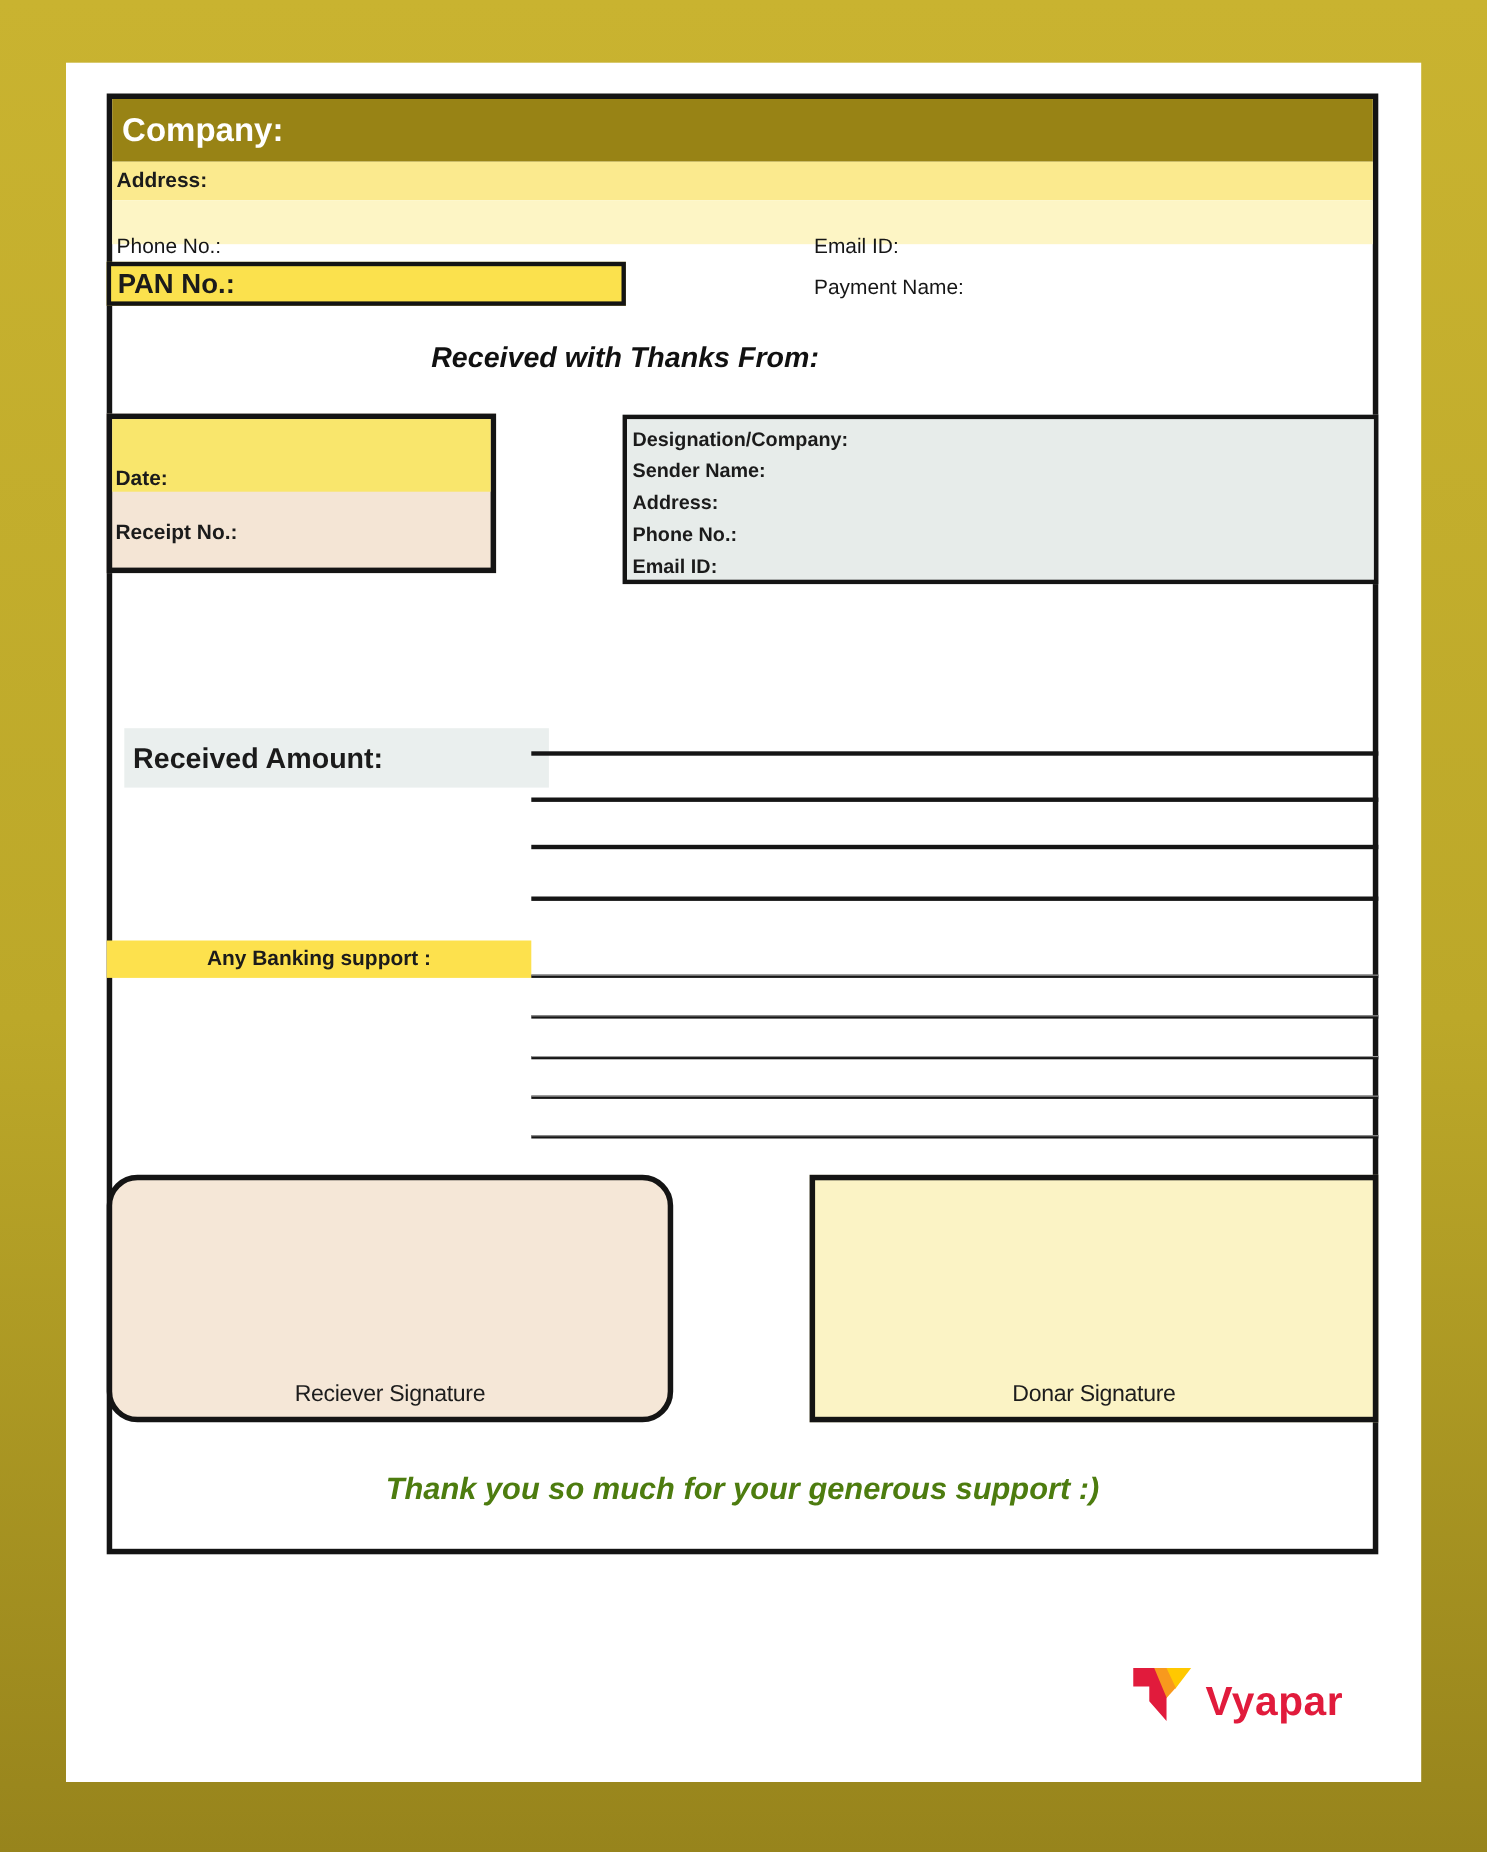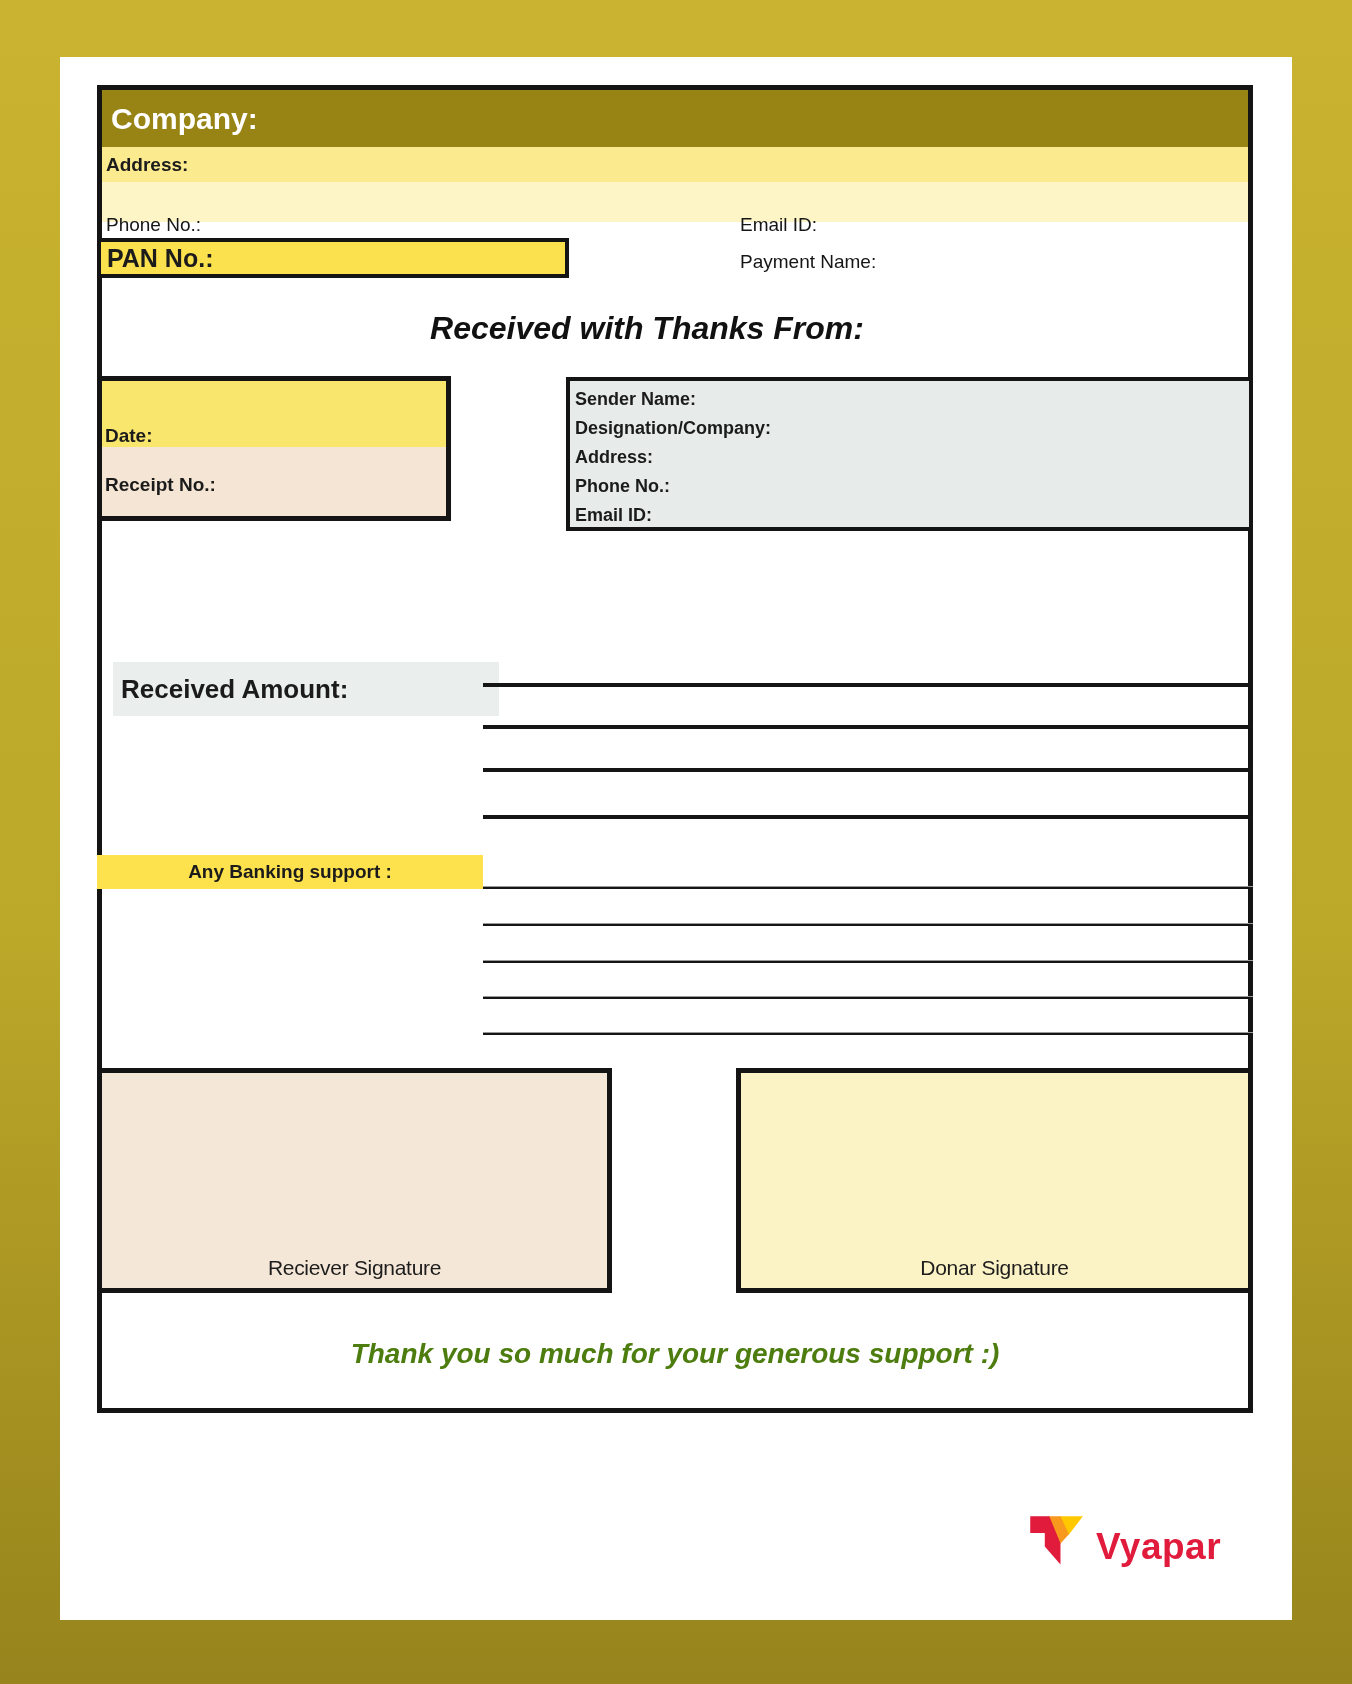--- a/index.html
+++ b/index.html
@@ -26,22 +26,22 @@
   .phone-label{left:4px;top:124px;}
   .email-label{left:638px;top:124px;}
   .payment-label{left:638px;top:161px;}
   .pan-box{
     position:absolute;left:-5px;top:148px;width:472px;height:40px;
     background:var(--pan-yellow,#fbe14d);border:4px solid var(--border-black,#141414);
     display:flex;align-items:center;
   }
   .pan-box span{font-weight:bold;font-size:25px;padding-left:6px;}
   .received-title{
-    position:absolute;left:290px;top:220px;width:510px;text-align:center;
-    font-weight:bold;font-style:italic;font-size:32px;color:#111;
+    position:absolute;left:290px;top:220px;width:510px;
+    font-weight:bold;font-style:italic;font-size:26px;color:#111;
   }
   .date-box{
     position:absolute;left:-5px;top:286px;width:354px;height:145px;
     border:5px solid var(--border-black,#141414);background:var(--receipt-peach,#f4e5d5);
   }
   .date-cell{height:66px;background:var(--date-yellow,#f9e66c);display:flex;align-items:flex-end;}
   .date-cell span{font-weight:bold;font-size:19px;padding-left:3px;}
   .receipt-cell{height:69px;display:flex;align-items:flex-end;}
   .receipt-cell span{font-weight:bold;font-size:19px;padding-left:3px;padding-bottom:20px;}
   .sender-box{
@@ -61,21 +61,21 @@
   .banking-band{
     position:absolute;left:-5px;top:765px;width:386px;height:34px;
     background:var(--banking-yellow,#fde14d);display:flex;align-items:center;justify-content:center;
   }
   .banking-band span{font-size:19px;font-weight:600;}
   .sig-box{
     position:absolute;top:978px;height:225px;border:5px solid var(--border-black,#141414);
     display:flex;align-items:flex-end;justify-content:center;
   }
   .sig-box span{font-size:21px;letter-spacing:-0.3px;padding-bottom:8px;color:#1d1d1d;}
-  .receiver-box{left:-5px;width:515px;background:var(--receiver-box-peach,#f5e7d7);}
+  .receiver-box{left:-5px;width:515px;background:var(--receiver-box-peach,#f5e7d7);border-radius:28px;}
   .donor-box{left:634px;right:-5px;background:var(--donor-box-yellow,#fbf3c5);}
   .thank-you{
     position:absolute;left:0;right:0;top:1248px;text-align:center;
     font-weight:bold;font-style:italic;font-size:28px;color:#4d7c0f;
   }
   .brand{position:absolute;left:1028px;top:1514px;display:flex;align-items:center;}
   .brand svg{display:block;}
   .brand-text{
     font-size:37px;font-weight:bold;color:var(--brand-red,#e11b3c);
     margin-left:12px;margin-top:2px;letter-spacing:0.5px;
@@ -109,22 +109,22 @@
     <div class="date-box">
       <div class="date-cell">
         <span>Date:</span>
       </div>
       <div class="receipt-cell">
         <span>Receipt No.:</span>
       </div>
     </div>
 
     <div class="sender-box">
+      <div>Designation/Company:</div>
       <div>Sender Name:</div>
-      <div>Designation/Company:</div>
       <div>Address:</div>
       <div>Phone No.:</div>
       <div>Email ID:</div>
     </div>
 
     <div class="amount-band">
       <span>Received Amount:</span>
     </div>
 
     <div class="wline thick" style="top:593px;"></div>

